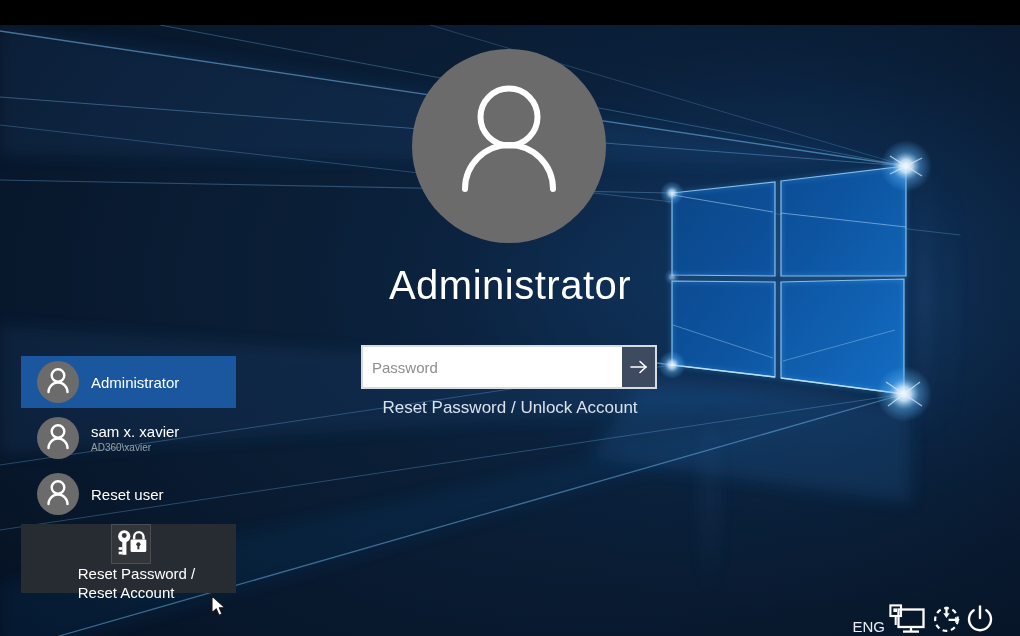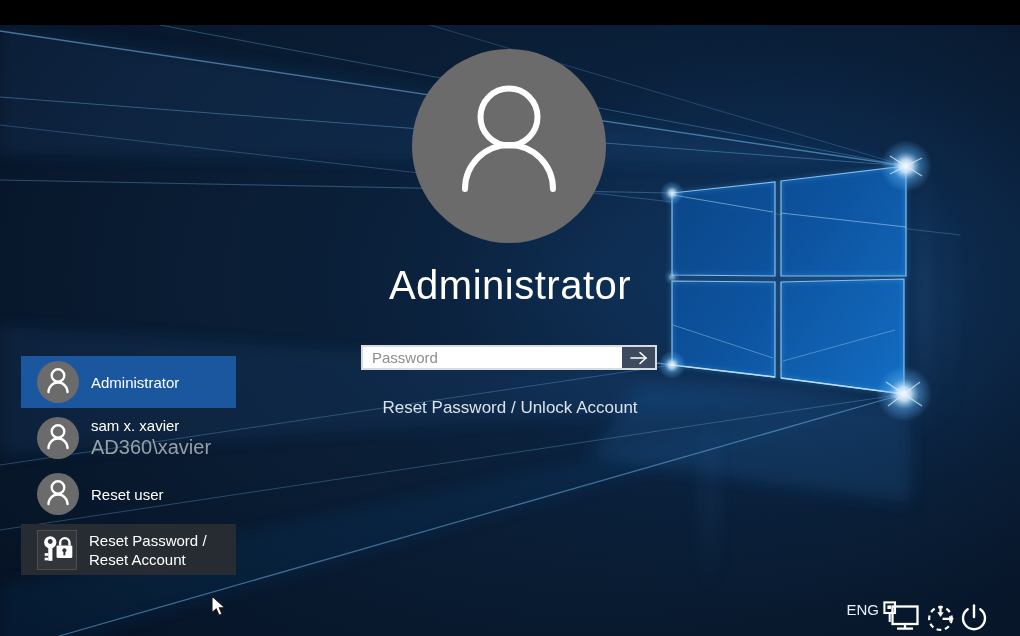--- a/index.html
+++ b/index.html
@@ -14,21 +14,21 @@
   }
   .bg-svg{position:absolute;left:0;top:0;width:1020px;height:636px;}
   
   .hero-avatar{position:absolute;left:412px;top:24px;}
   .hero-name{
     position:absolute;left:0;right:0;top:238px;text-align:center;
     color:#ffffff;font-size:40px;font-weight:300;letter-spacing:0.5px;
   }
   
   .pw-row{
-    position:absolute;left:361px;top:320px;width:296px;height:25px;
+    position:absolute;left:361px;top:320px;width:296px;height:44px;
     box-sizing:border-box;border:2px solid rgba(200,207,214,0.72);
     display:flex;background:#ffffff;
   }
   .pw-input{
     flex:1;min-width:0;border:none;outline:none;margin:0;padding:0 9px;
     font-size:15px;color:#222;font-family:"Liberation Sans","DejaVu Sans",sans-serif;background:transparent;
   }
   .pw-input::placeholder{color:#8e8e8e;opacity:1;}
   .pw-submit{
     width:33px;border:none;margin:0;padding:0;cursor:pointer;
@@ -38,35 +38,35 @@
     position:absolute;left:0;right:0;top:373px;text-align:center;
     color:#d9e2ea;font-size:17px;cursor:pointer;
   }
   
   .user-list{position:absolute;left:21px;top:331px;width:215px;}
   .user-row{
     height:52px;margin-bottom:4px;display:flex;align-items:center;
     padding-left:16px;box-sizing:border-box;cursor:pointer;
   }
   .user-row.selected{background:#1a579f;}
-  .user-row.hovered{background:#272c33;height:51px;}
+  .user-row.hovered{background:#272c33;height:69px;flex-direction:column;}
   .user-row .avatar{flex:0 0 42px;margin-right:12px;}
   .user-text{min-width:0;overflow:hidden;}
   .user-name{font-size:15px;color:#ffffff;white-space:nowrap;overflow:hidden;}
-  .user-sub{font-size:20px;color:#98a0a6;white-space:nowrap;overflow:hidden;margin-top:2px;}
+  .user-sub{font-size:10px;color:#98a0a6;white-space:nowrap;overflow:hidden;margin-top:2px;}
   .two-line{font-size:15px;color:#ffffff;line-height:19px;}
   .tile-icon{
     flex:0 0 40px;width:40px;height:40px;margin-right:12px;
     background:#32363b;border:1px solid #4a4f55;box-sizing:border-box;
     display:flex;align-items:center;justify-content:center;
   }
   
   .status-bar{
-    position:absolute;right:30px;bottom:26px;height:34px;
-    display:flex;align-items:flex-start;gap:1px;
+    position:absolute;right:24px;bottom:26px;height:34px;
+    display:flex;align-items:flex-end;gap:1px;
   }
   .lang{color:#e8eef4;font-size:15px;margin-right:3px;cursor:pointer;}
   .sb-icon{display:flex;align-items:center;justify-content:center;cursor:pointer;}
   .cursor{position:absolute;left:211px;top:570px;pointer-events:none;}
 </style>
 </head>
 <body>
 
 <div class="screen">
 

